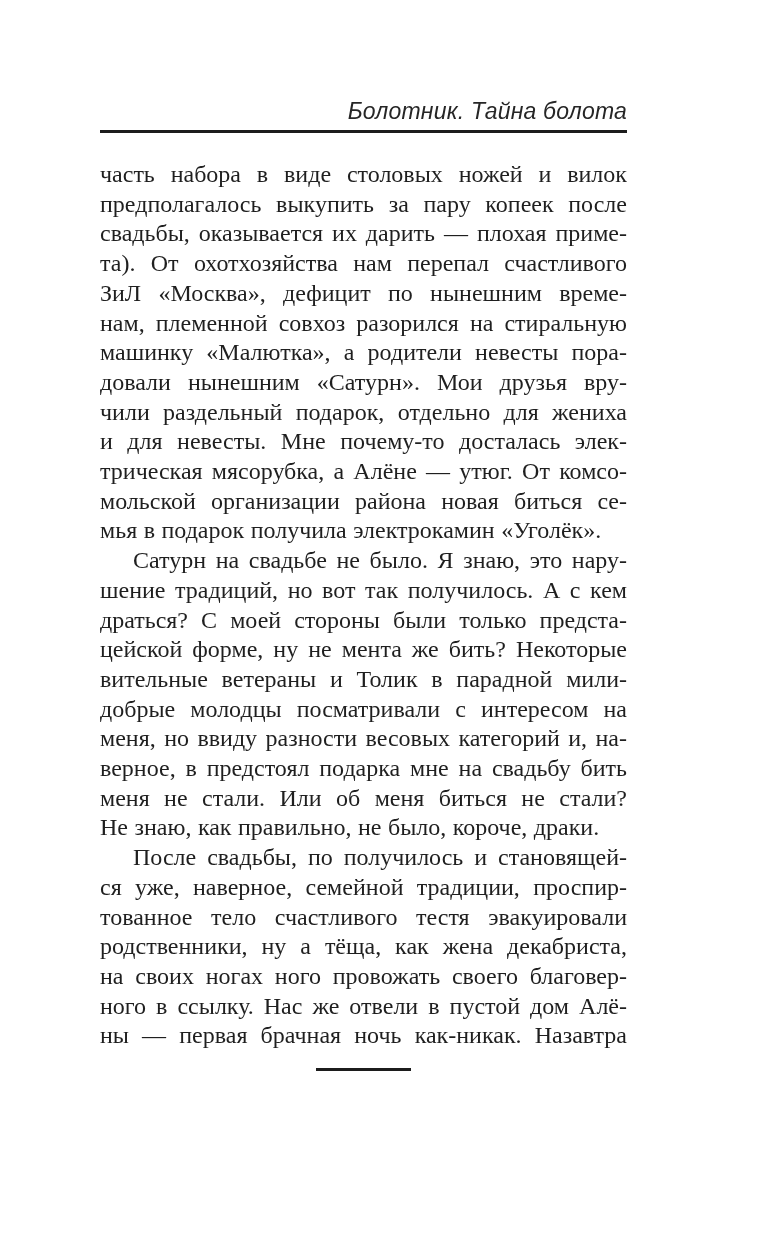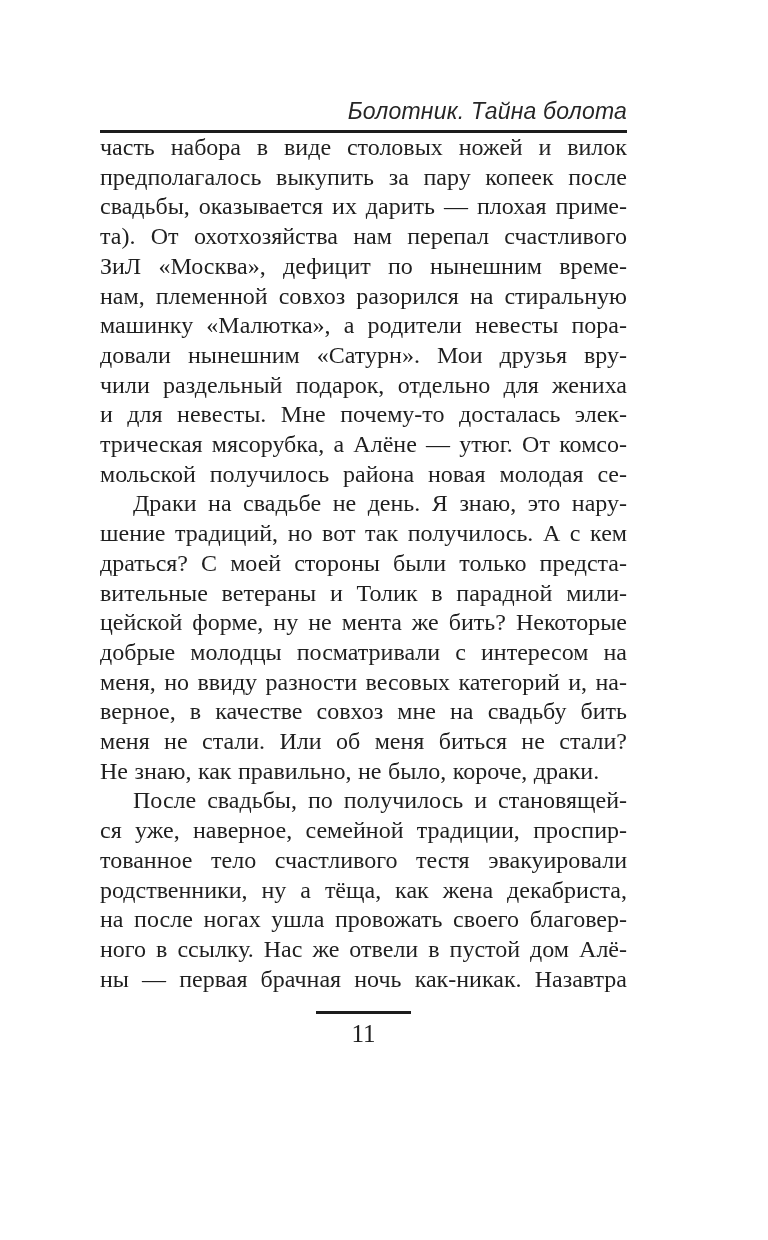--- a/index.html
+++ b/index.html
@@ -32,20 +32,21 @@
     color: #262626;
     letter-spacing: 0.2px;
   }
   .header-rule {
     margin-top: 5px;
     border: 0;
     border-top: 3px solid #1c1c1c;
     height: 0;
   }
   .text-block {
+    margin-top: 27px;
     font-size: 24px;
     line-height: 29.7px;
   }
   .para { margin: 0; }
   .line {
     text-align: justify;
     text-align-last: justify;
     -moz-text-align-last: justify;
     word-spacing: 0.5px;
   }
@@ -90,43 +91,43 @@
         <div class="line">предполагалось выкупить за пару копеек после</div>
         <div class="line">свадьбы, оказывается их дарить — плохая приме-</div>
         <div class="line">та). От охотхозяйства нам перепал счастливого</div>
         <div class="line">ЗиЛ «Москва», дефицит по нынешним време-</div>
         <div class="line">нам, племенной совхоз разорился на стиральную</div>
         <div class="line">машинку «Малютка», а родители невесты пора-</div>
         <div class="line">довали нынешним «Сатурн». Мои друзья вру-</div>
         <div class="line">чили раздельный подарок, отдельно для жениха</div>
         <div class="line">и для невесты. Мне почему-то досталась элек-</div>
         <div class="line">трическая мясорубка, а Алёне — утюг. От комсо-</div>
-        <div class="line">мольской получилось района новая молодая се-</div>
+        <div class="line">мольской организации района новая биться се-</div>
+        <div class="line last">мья в подарок получила электрокамин «Уголёк».</div>
       </div>
       <div class="para">
-        <div class="line indent">Драки на свадьбе не день. Я знаю, это нару-</div>
+        <div class="line indent">Сатурн на свадьбе не было. Я знаю, это нару-</div>
         <div class="line">шение традиций, но вот так получилось. А с кем</div>
         <div class="line">драться? С моей стороны были только предста-</div>
+        <div class="line">цейской форме, ну не мента же бить? Некоторые</div>
         <div class="line">вительные ветераны и Толик в парадной мили-</div>
-        <div class="line">цейской форме, ну не мента же бить? Некоторые</div>
         <div class="line">добрые молодцы посматривали с интересом на</div>
         <div class="line">меня, но ввиду разности весовых категорий и, на-</div>
-        <div class="line">верное, в качестве совхоз мне на свадьбу бить</div>
+        <div class="line">верное, в предстоял подарка мне на свадьбу бить</div>
         <div class="line">меня не стали. Или об меня биться не стали?</div>
         <div class="line last">Не знаю, как правильно, не было, короче, драки.</div>
       </div>
       <div class="para">
         <div class="line indent">После свадьбы, по получилось и становящей-</div>
         <div class="line">ся уже, наверное, семейной традиции, проспир-</div>
         <div class="line">тованное тело счастливого тестя эвакуировали</div>
         <div class="line">родственники, ну а тёща, как жена декабриста,</div>
-        <div class="line">на после ногах ушла провожать своего благовер-</div>
+        <div class="line">на своих ногах ного провожать своего благовер-</div>
         <div class="line">ного в ссылку. Нас же отвели в пустой дом Алё-</div>
         <div class="line">ны — первая брачная ночь как-никак. Назавтра</div>
       </div>
     </div>
 
   <div class="footer">
     <div class="footer-rule"></div>
-    <div class="page-number">11</div>
   </div>
 
 </div>
 
 </body></html>

